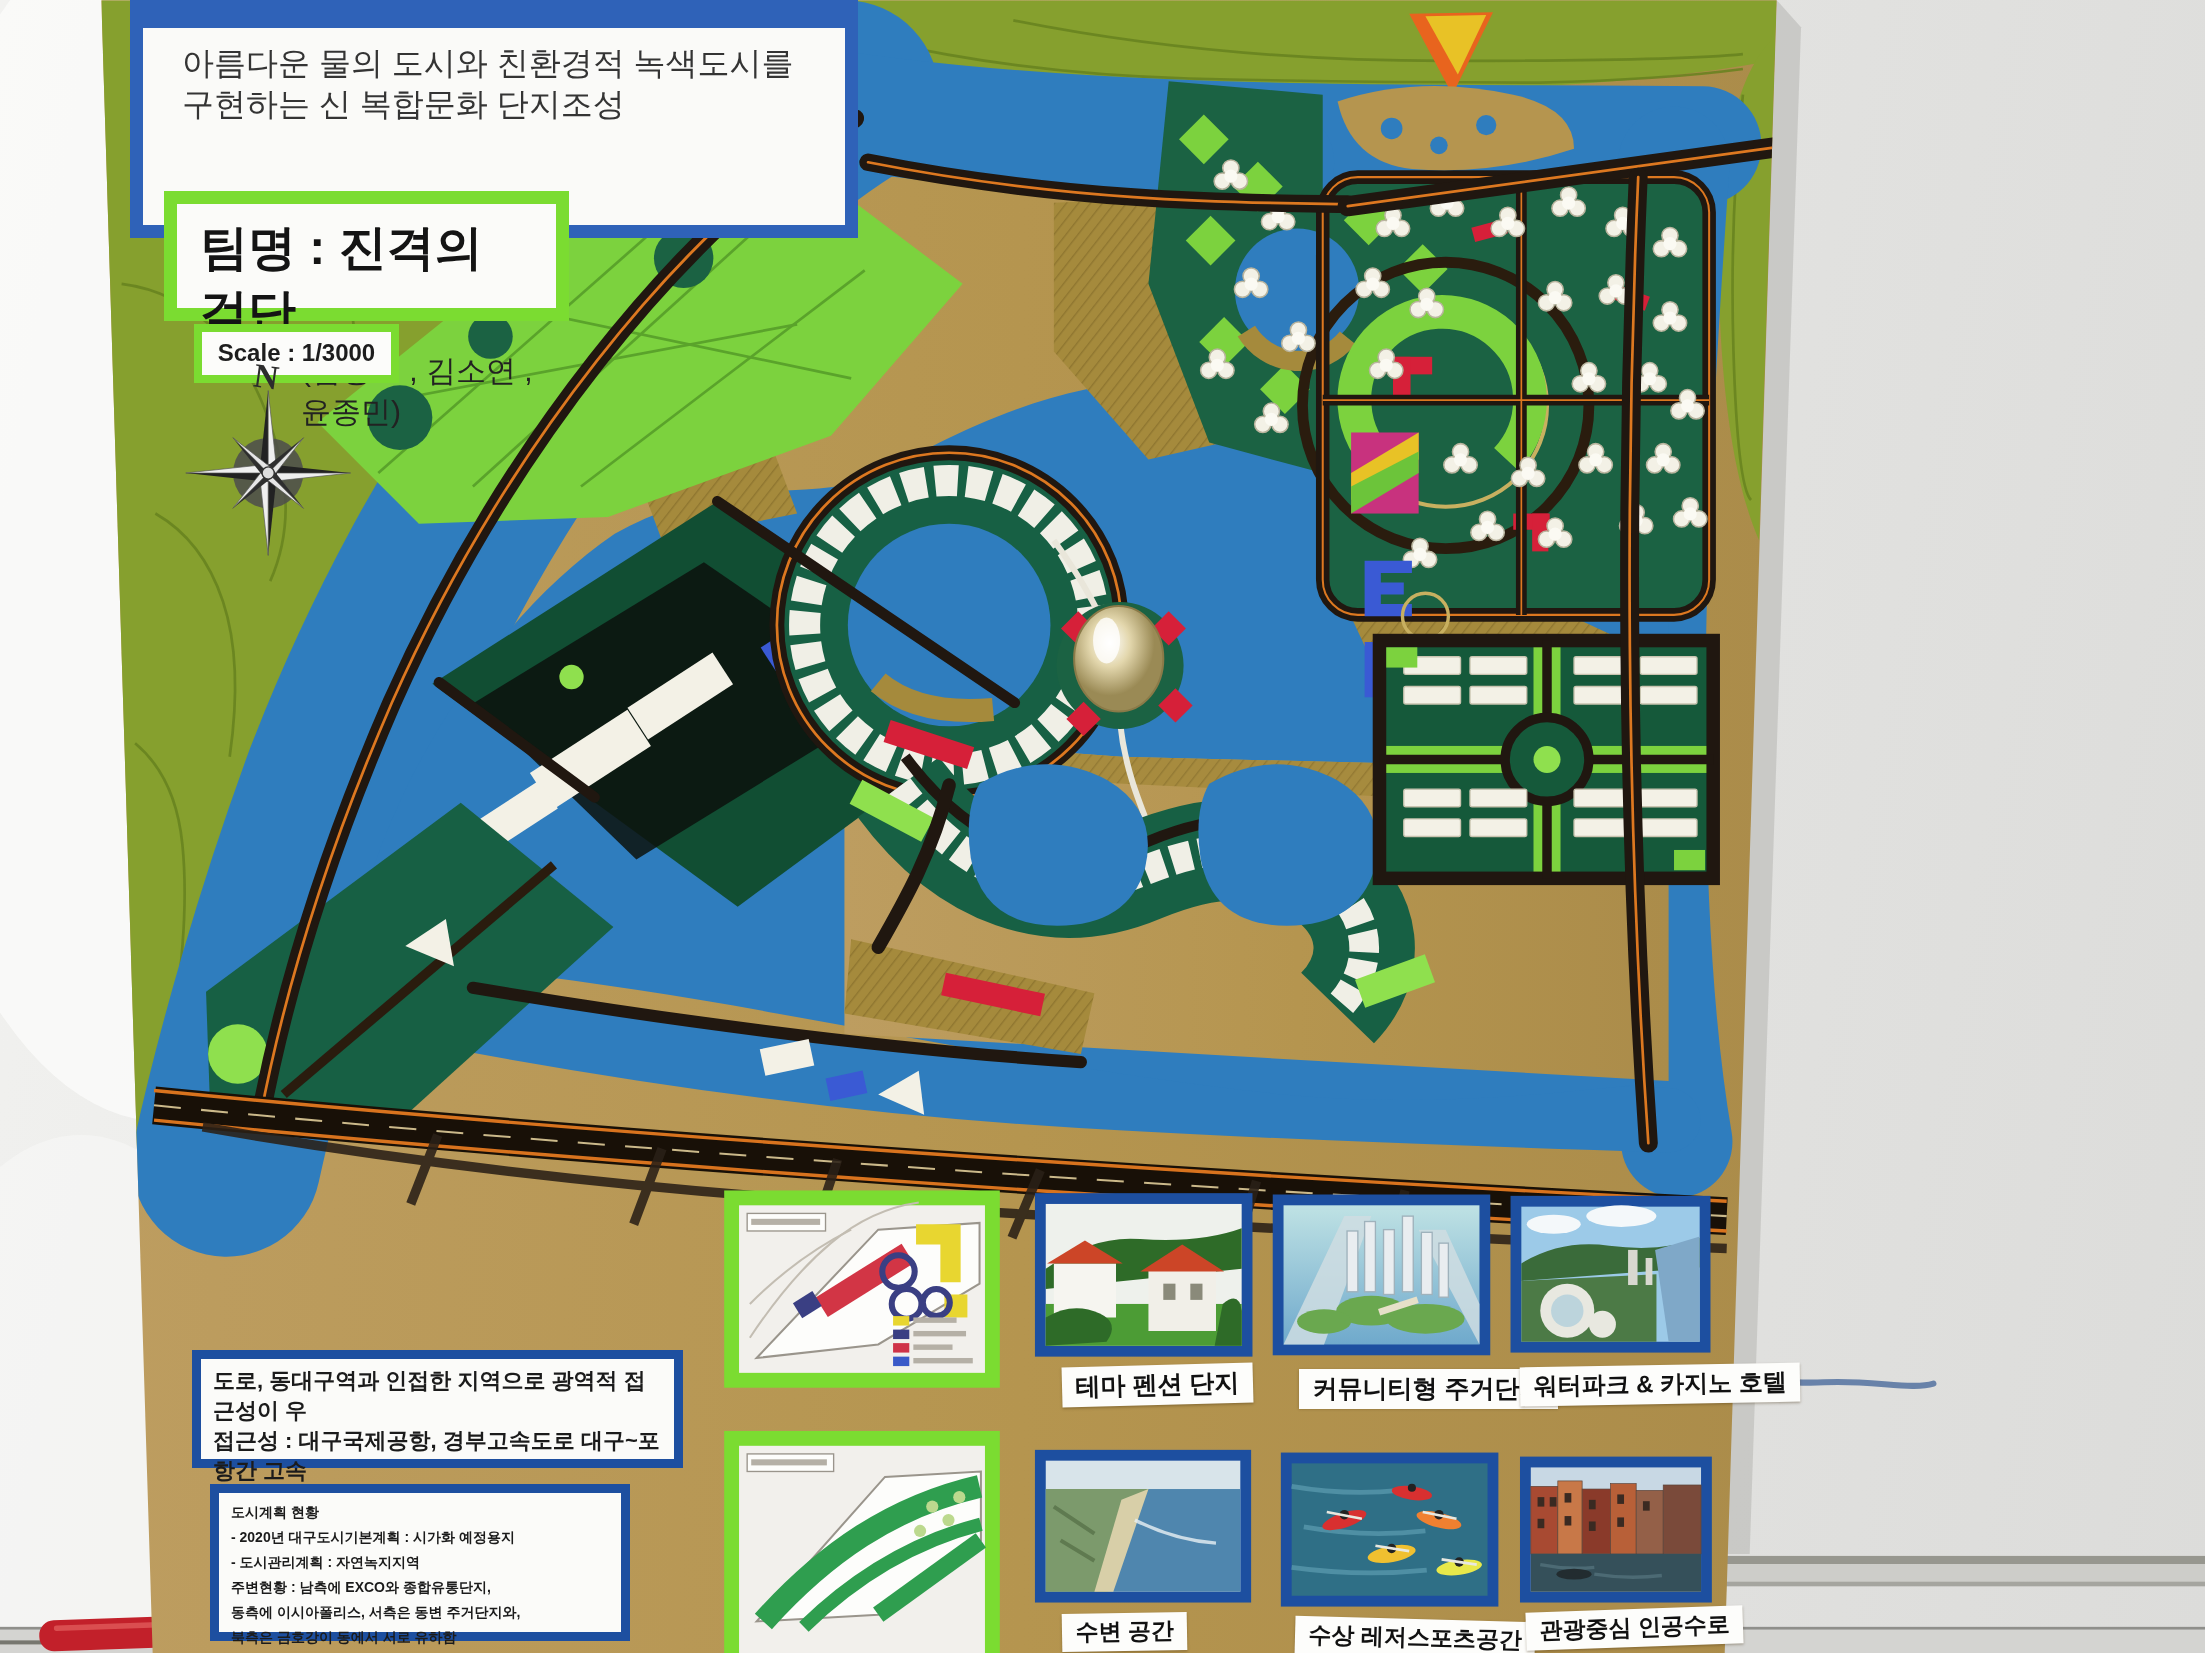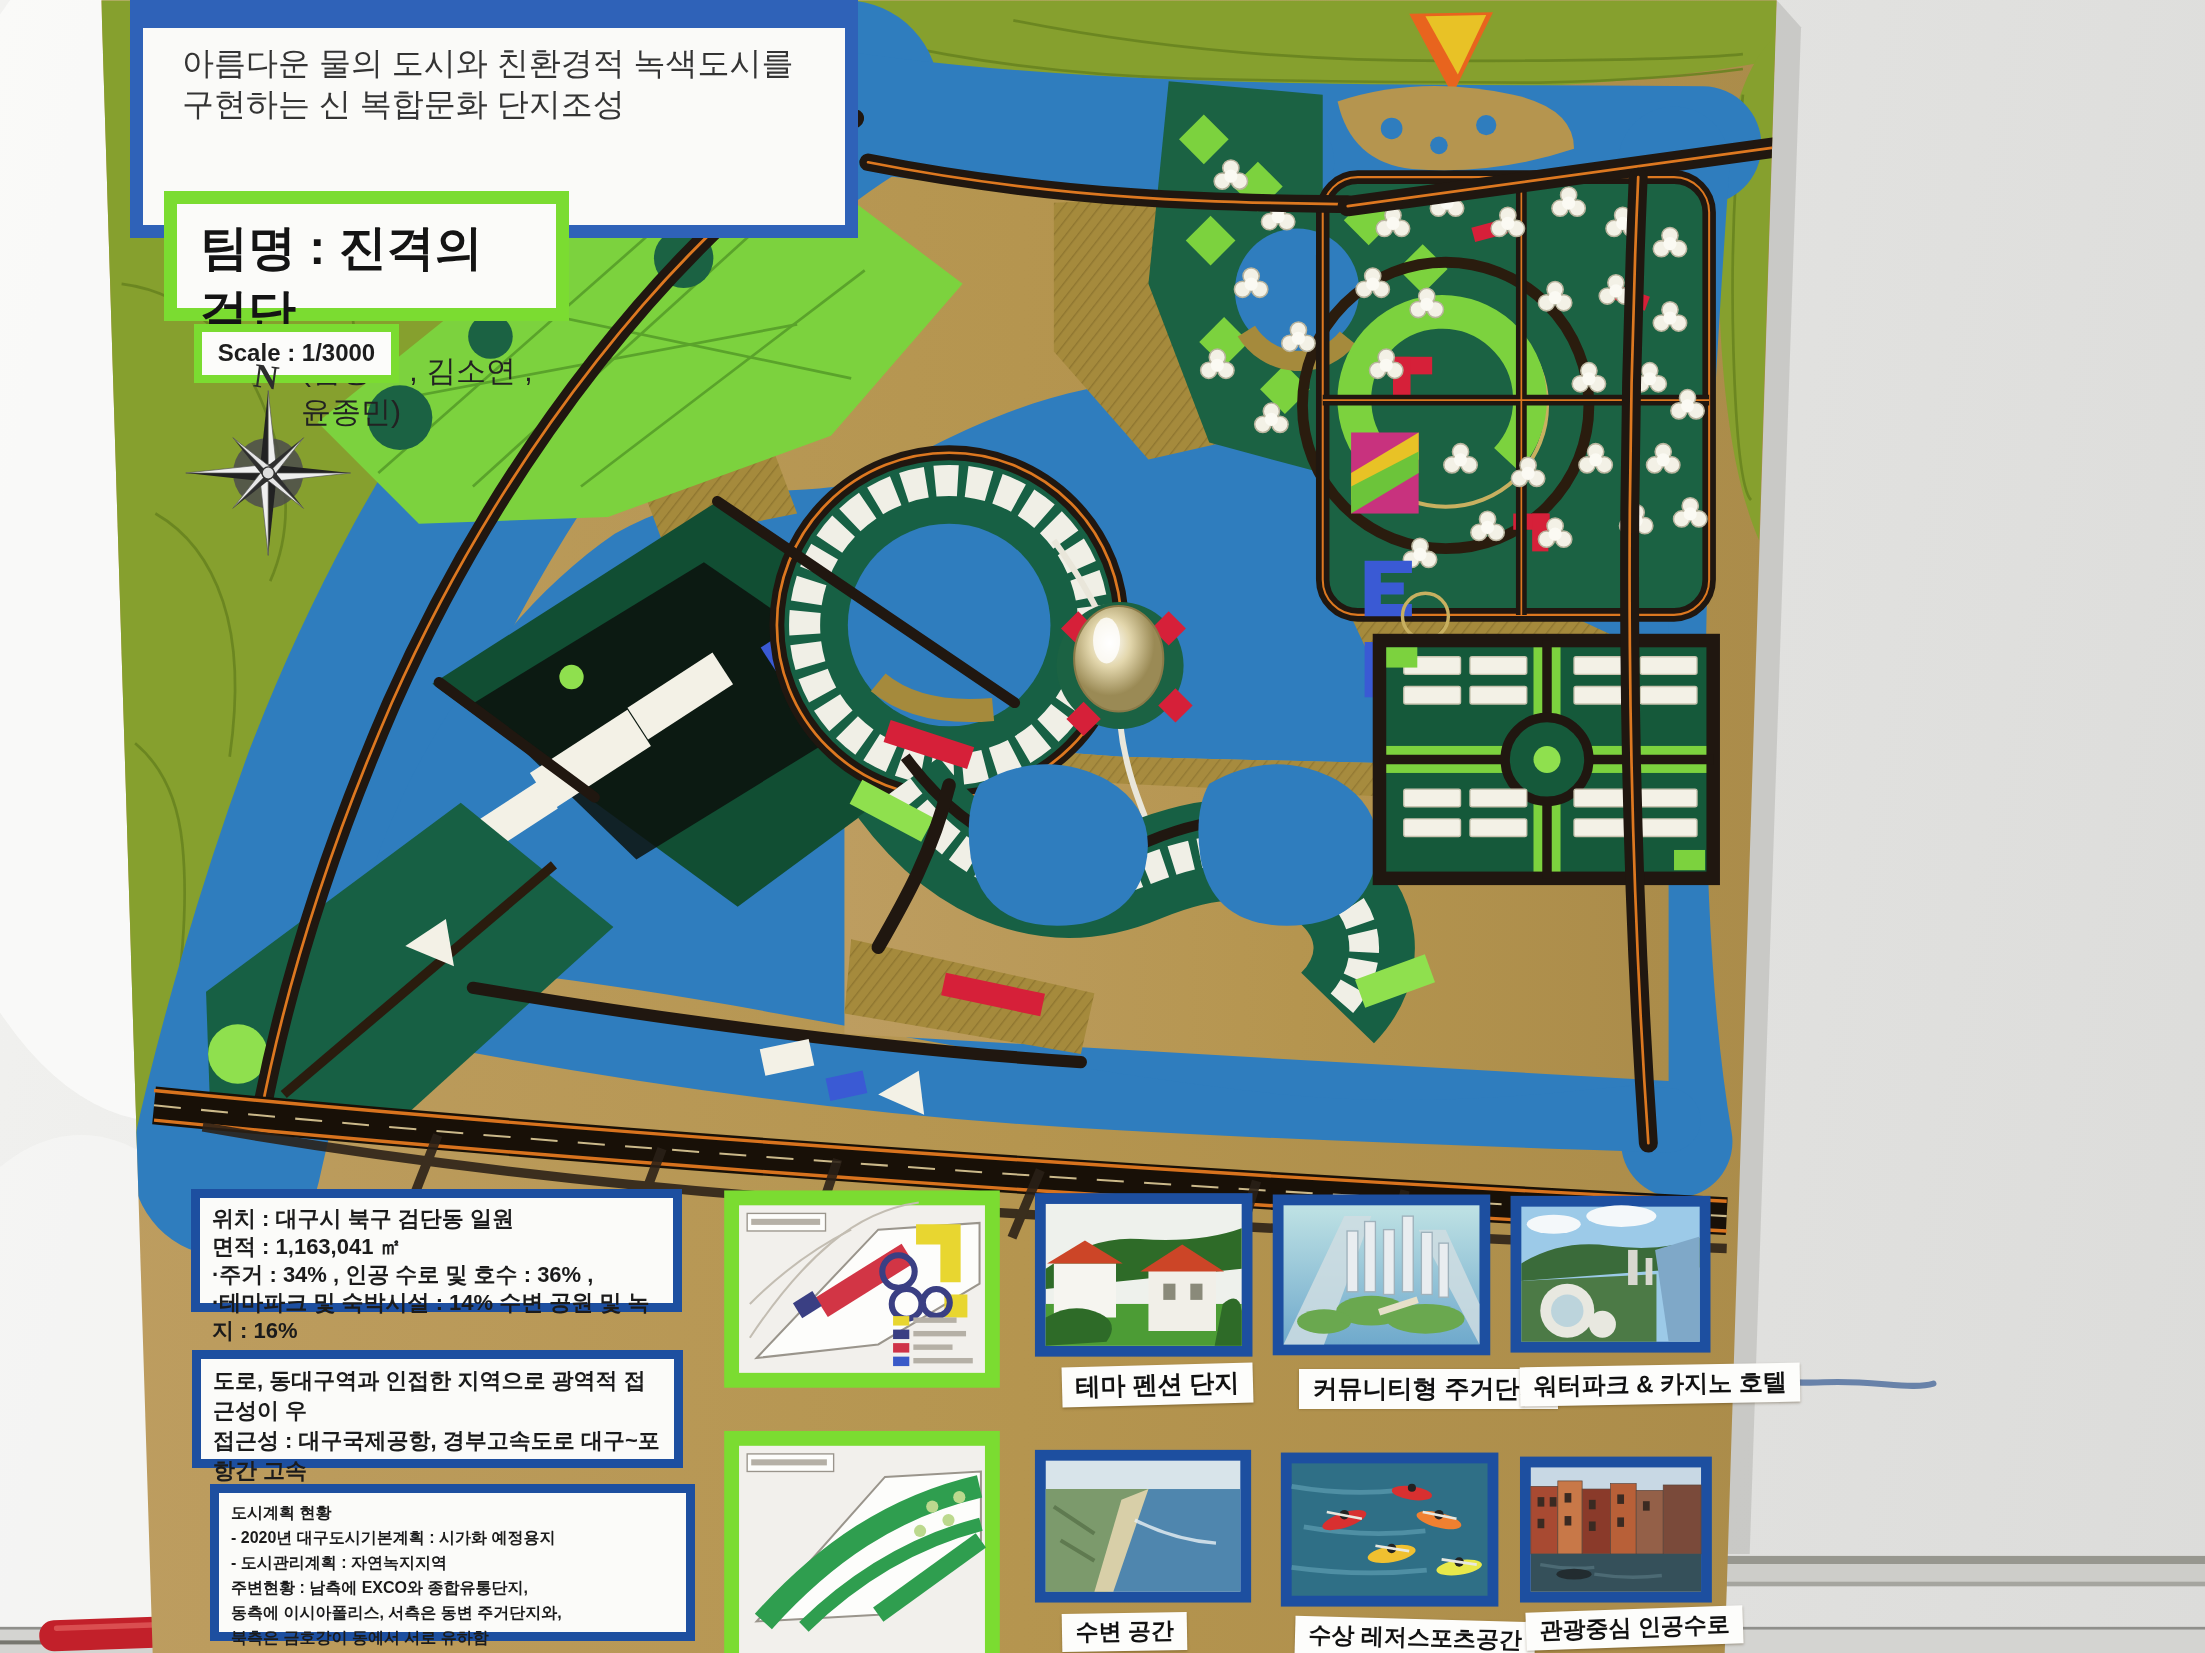--- a/index.html
+++ b/index.html
@@ -18,21 +18,21 @@
   .team-box .t1{font-size:48px;font-weight:bold;color:#141414;}
   .team-box .t2{font-size:30px;color:#222;margin-top:6.8px;padding-left:101px;}
   .scale-box{left:194px;top:324px;width:205px;height:59px;border:8px solid #7bdc31;
     background:#fcfcfa;font-size:24px;font-weight:bold;color:#1d1d1d;text-align:center;line-height:42px;}
   .compass-n{left:254px;top:358px;font-family:"Liberation Serif",serif;font-size:34px;font-weight:bold;
     color:#2c2c2c;transform:rotate(8deg);}
   .info-box{border:9.5px solid #1d4fa0;background:#fbfbf9;color:#1b1b1b;
     font-weight:700;padding:6.8px 12px;}
   .ib1{left:191px;top:1189px;width:491px;height:123px;font-size:22px;line-height:28px;}
   .ib2{left:192px;top:1350px;width:491px;height:118px;font-size:22px;line-height:30px;}
-  .ib3{left:210px;top:1484px;width:485px;height:157px;font-size:16px;line-height:25px;}
+  .ib3{left:210px;top:1484px;width:420px;height:157px;font-size:14px;line-height:25px;}
   .caption{background:#fdfdfb;color:#111;font-weight:700;padding:3.4px 13.5px;white-space:nowrap;
     box-shadow:0 1.4px 2.7px rgba(60,40,10,.35);}
   .c1{left:1062px;top:1365px;font-size:25px;transform:rotate(-1.5deg);}
   .c2{left:1299px;top:1369px;font-size:25px;}
   .c3{left:1520px;top:1365px;font-size:24px;transform:rotate(-1deg);}
   .c4{left:1062px;top:1613px;font-size:23px;transform:rotate(-1deg);}
   .c5{left:1295px;top:1619px;font-size:23px;transform:rotate(1.5deg);}
   .c6{left:1526px;top:1609px;font-size:23px;transform:rotate(-2deg);}
 </style>
 </head>
@@ -543,26 +543,20 @@
 </div>
 
 <div class="abs team-box">
   <div class="t1">팀명 : 진격의 검단</div>
   <div class="t2">(김병조 , 김소연 , 윤종민)</div>
 </div>
 
 <div class="abs scale-box">Scale : 1/3000</div>
 <div class="abs compass-n">N</div>
 
-<div class="abs info-box ib1">
-  <div>위치 : 대구시 북구 검단동 일원</div>
-  <div>면적 : 1,163,041 ㎡</div>
-  <div>·주거 : 34% , 인공 수로 및 호수 : 36% ,</div>
-  <div>·테마파크 및 숙박시설 : 14% 수변 공원 및 녹지 : 16%</div>
-</div>
 
 <div class="abs info-box ib2">
   <div>도로, 동대구역과 인접한 지역으로 광역적 접근성이 우</div>
   <div>접근성 : 대구국제공항, 경부고속도로 대구~포항간 고속</div>
   <div>수한 지역</div>
 </div>
 
 <div class="abs info-box ib3">
   <div>도시계획 현황</div>
   <div>- 2020년 대구도시기본계획 : 시가화 예정용지</div>

